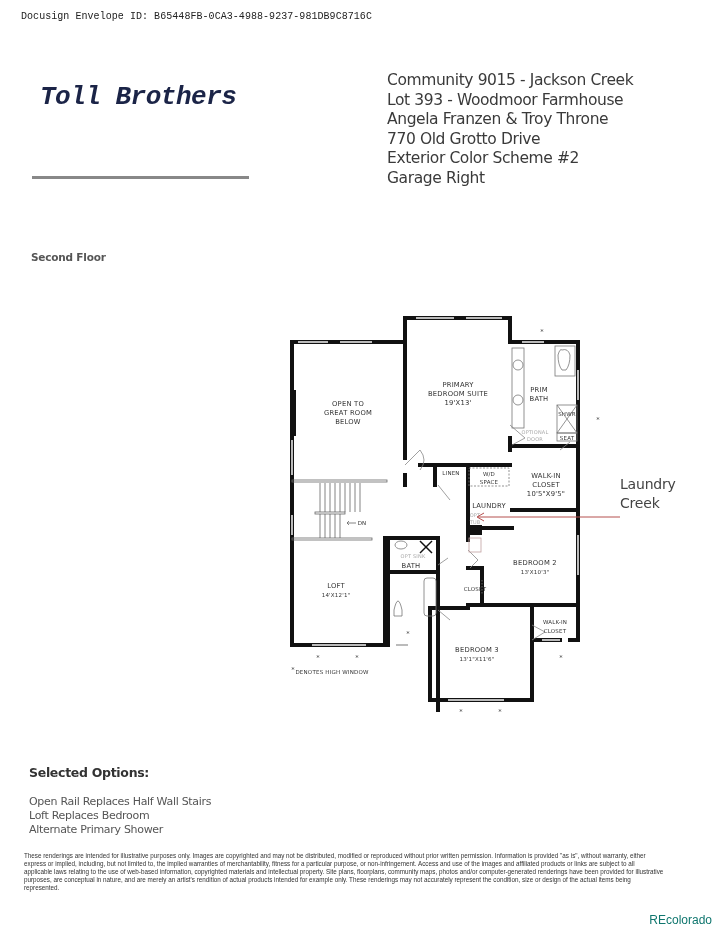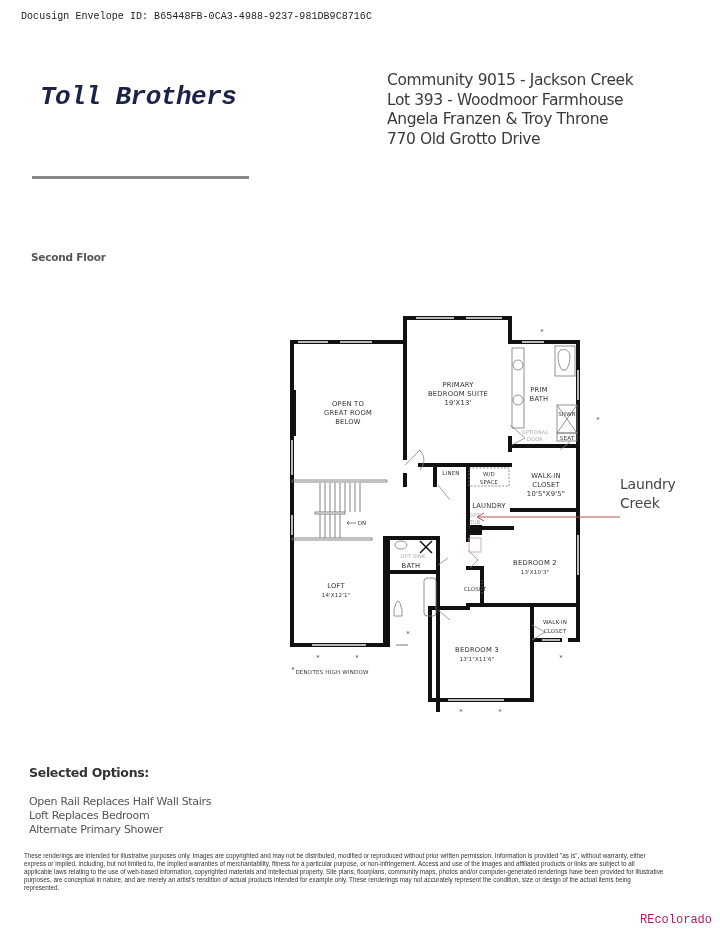--- a/index.html
+++ b/index.html
@@ -22,35 +22,37 @@
     .room-label.small { font-size: 5.5px; }
     .room-label.faint { fill: #aaa; font-size: 5px; }
 
     .callout { position: absolute; left: 620px; top: 475px; font-size: 14px; line-height: 19px; color: #444; letter-spacing: -0.2px; }
 
     .options-title { position: absolute; left: 29px; top: 765px; font-size: 12.5px; font-weight: bold; color: #333; letter-spacing: -0.3px; }
     .options-list { position: absolute; left: 29px; top: 795px; font-size: 11px; line-height: 13.8px; color: #555; letter-spacing: -0.3px; }
 
     .disclaimer { position: absolute; left: 24px; top: 852px; width: 640px; font-family: "Liberation Sans", sans-serif; font-size: 6.3px; line-height: 7.9px; color: #333; }
 
-    .watermark { position: absolute; right: 8px; top: 913px; font-family: Liberation Mono, monospace; font-size: 12px; color: #be185d; }
+    .watermark { position: absolute; right: 8px; top: 913px; font-family: Liberation Sans, sans-serif; font-size: 12px; color: #0f766e; }
   </style>
 </head>
 <body>
 
 <div class="envelope">Docusign Envelope ID: B65448FB-0CA3-4988-9237-981DB9C8716C</div>
 
 <div class="logo">Toll Brothers</div>
 <div class="logo-rule"></div>
 
 <div class="lot-info">
   <div>Community 9015 - Jackson Creek</div>
   <div>Lot 393 - Woodmoor Farmhouse</div>
   <div>Angela Franzen &amp; Troy Throne</div>
   <div>770 Old Grotto Drive</div>
+  <div>Exterior Color Scheme #2</div>
+  <div>Garage Right</div>
 </div>
 
 <div class="floor-label">Second Floor</div>
 
 <div class="plan">
   
   <svg viewBox="0 0 450 420" xmlns="http://www.w3.org/2000/svg">
     <g fill="none" stroke="#111" stroke-width="4" stroke-linecap="square">
 
       <path d="M22 32 L22 335 L115 335 L115 228"></path>

